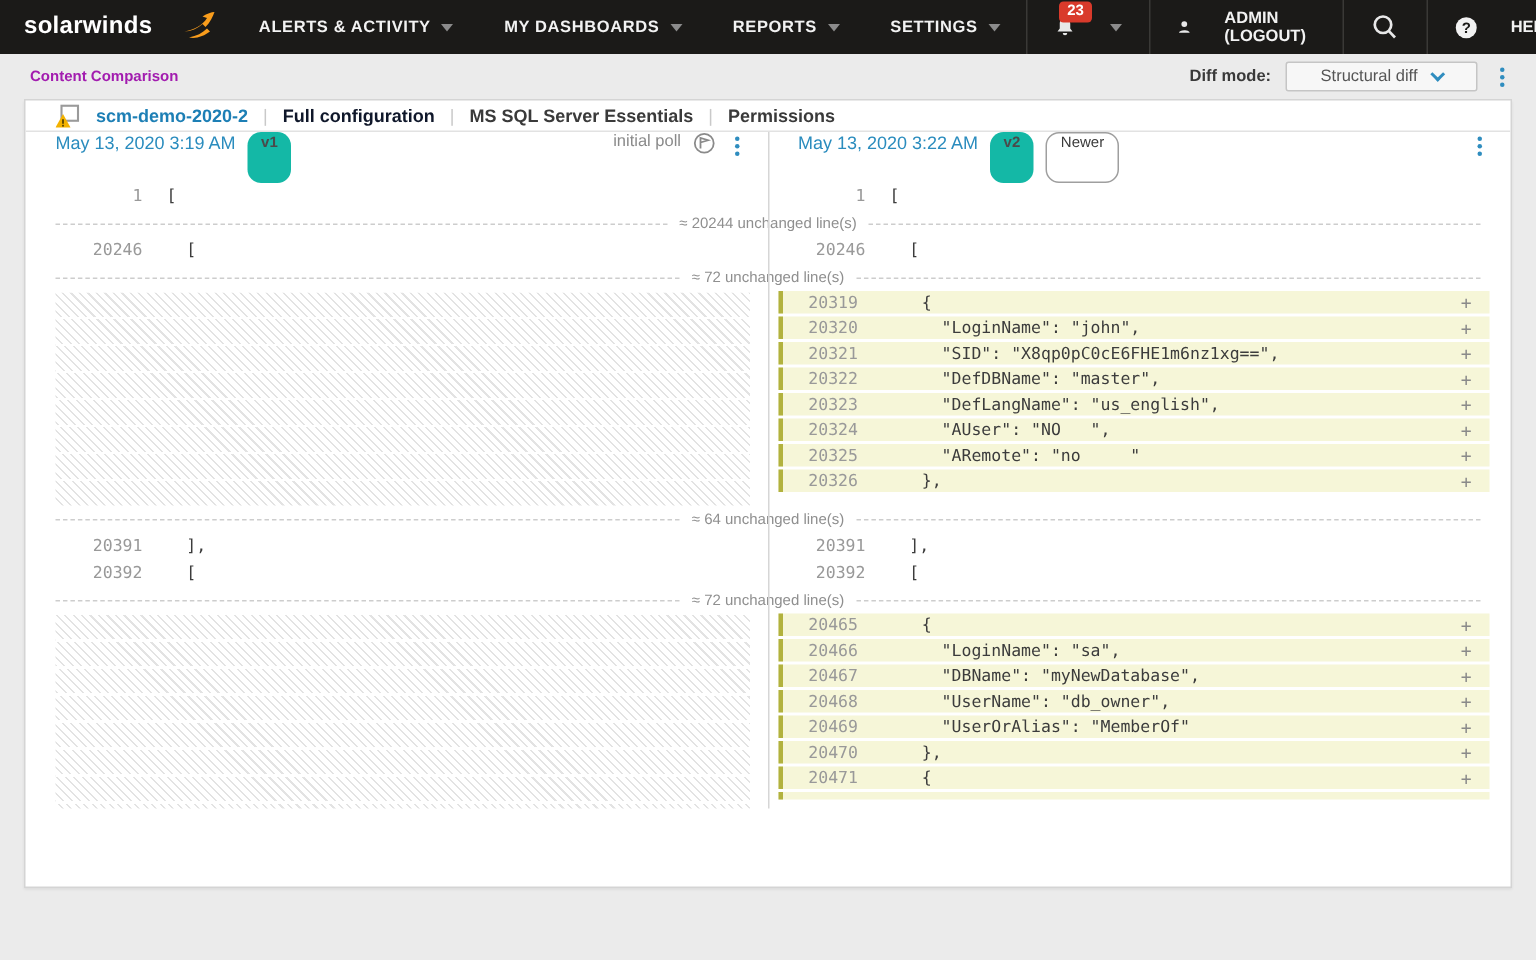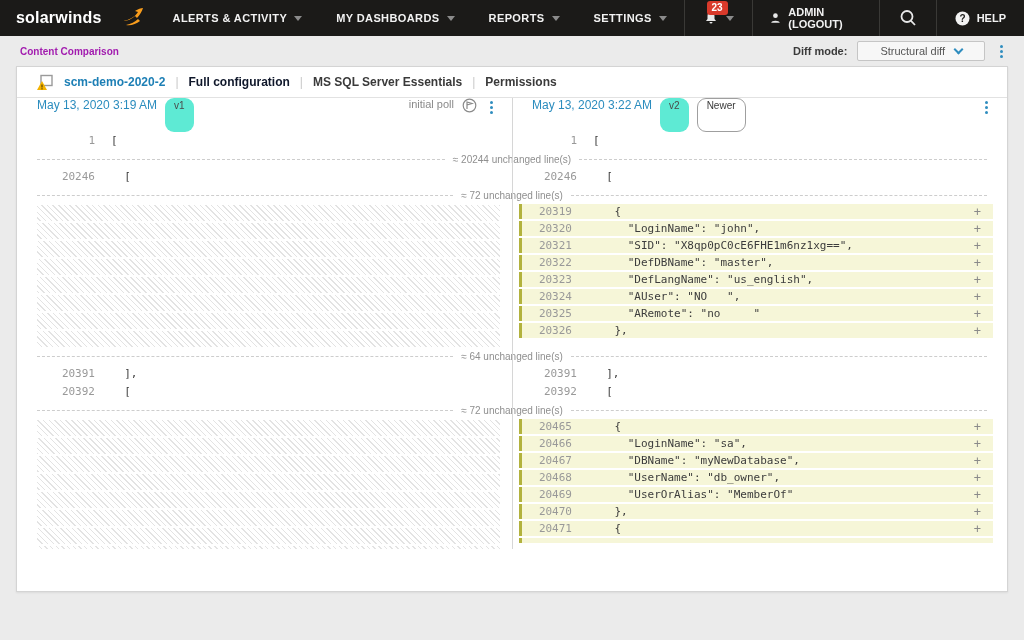--- a/index.html
+++ b/index.html
@@ -7,48 +7,48 @@
   body{background:#ebebeb;font-family:"Liberation Sans",sans-serif}
 
   
   .nav{height:36px;background:#1b1a18;display:flex;align-items:center;color:#f2f2f2}
   .brand{display:flex;align-items:center;gap:20px;padding:0 12px 0 16px;cursor:pointer}
   .brand-text{font-size:16px;font-weight:600;color:#fff;letter-spacing:.2px}
   .navitem{font-size:11px;font-weight:bold;letter-spacing:.4px;padding:0 17px;height:36px;display:flex;align-items:center;gap:7px;cursor:pointer;white-space:nowrap}
   .chev{width:0;height:0;border-left:4px solid transparent;border-right:4px solid transparent;border-top:5px solid #8b8b8b}
   .navright{margin-left:auto;display:flex;align-items:center;height:36px}
   .navdiv{width:1px;height:36px;background:#3a3936}
-  .navbtn{height:36px;display:flex;align-items:center;gap:7px;padding:0 18px;cursor:pointer;position:relative;font-size:11px;font-weight:bold}
+  .navbtn{height:36px;display:flex;align-items:center;gap:22px;padding:0 18px;cursor:pointer;position:relative;font-size:11px;font-weight:bold}
   .badge{position:absolute;top:1px;left:22px;background:#d93a2b;color:#fff;font-size:10px;font-weight:bold;padding:1px 5px;border-radius:3px;line-height:12px}
 
   
   .pagehead{height:30px;display:flex;align-items:center;padding:0 16px 0 20px}
   .pagetitle{font-size:10px;font-weight:bold;color:#a21caf}
   .headright{margin-left:auto;display:flex;align-items:center;gap:10px}
   .diffmode-label{font-size:11px;font-weight:bold;color:#3a3a3a}
   .dropdown{display:flex;align-items:center;gap:10px;background:#f7f7f7;border:1px solid #c5c5c5;border-radius:2px;padding:3px 22px;font-size:11px;color:#555;cursor:pointer}
   .dd-chev{width:7px;height:7px;border-right:2px solid #2f8dbf;border-bottom:2px solid #2f8dbf;transform:rotate(45deg);margin-top:-3px}
   .kebab{display:flex;flex-direction:column;gap:2px;padding:3px 5px;cursor:pointer}
   .kebab i{width:3px;height:3px;border-radius:50%;background:#2f8dbf}
 
   
   .card{margin:0 16px;background:#fff;border:1px solid #d4d4d4;height:526px;box-shadow:0 1px 2px rgba(0,0,0,.07);overflow:hidden}
-  .crumbs{height:31px;display:flex;align-items:center;gap:10px;padding:0 20px;border-bottom:1px solid #e2e2e2}
+  .crumbs{height:21px;display:flex;align-items:center;gap:10px;padding:0 20px;border-bottom:1px solid #e2e2e2}
   .crumb-link{font-size:12px;font-weight:bold;color:#1d7fb5;cursor:pointer}
   .crumb-link.bright{color:#0f172a}
   .crumb-static{font-size:12px;font-weight:bold;color:#3a3a3a}
   .crumb-sep{color:#c9c9c9;font-size:12px}
 
   
   .diffwrap{position:relative}
   .vline{position:absolute;left:50%;top:0;bottom:0;width:1px;background:#d6d6d6}
   .paneheads{display:flex;height:34px}
   .panehead{width:50%;display:flex;gap:8px;padding:0 14px 0 20px}
   .date-link{font-size:12px;color:#2a8cbe;cursor:pointer;white-space:nowrap}
-  .vpill{background:#5eead4;border-radius:9px;padding:2px 9px;font-size:10px;font-weight:normal;color:#4a4a4a}
+  .vpill{background:#14b8a6;border-radius:9px;padding:2px 9px;font-size:10px;font-weight:bold;color:#4a4a4a}
   .npill{background:#fff;border:1px solid #9f9f9f;border-radius:9px;padding:1px 9px;font-size:10px;color:#3a3a3a}
   .spacer{flex:1}
   .note{font-size:11px;color:#8a8a8a;white-space:nowrap}
 
   .seg{display:flex;width:100%}
   .seg.collapse{height:18px;align-items:center;padding:0 20px;cursor:pointer}
   .dash{flex:1;border-top:1px dashed #cdcdcd;height:0}
   .clabel{font-size:10px;color:#8f8f8f;padding:0 8px;white-space:nowrap}
 
   .half{width:50%;flex:none}

